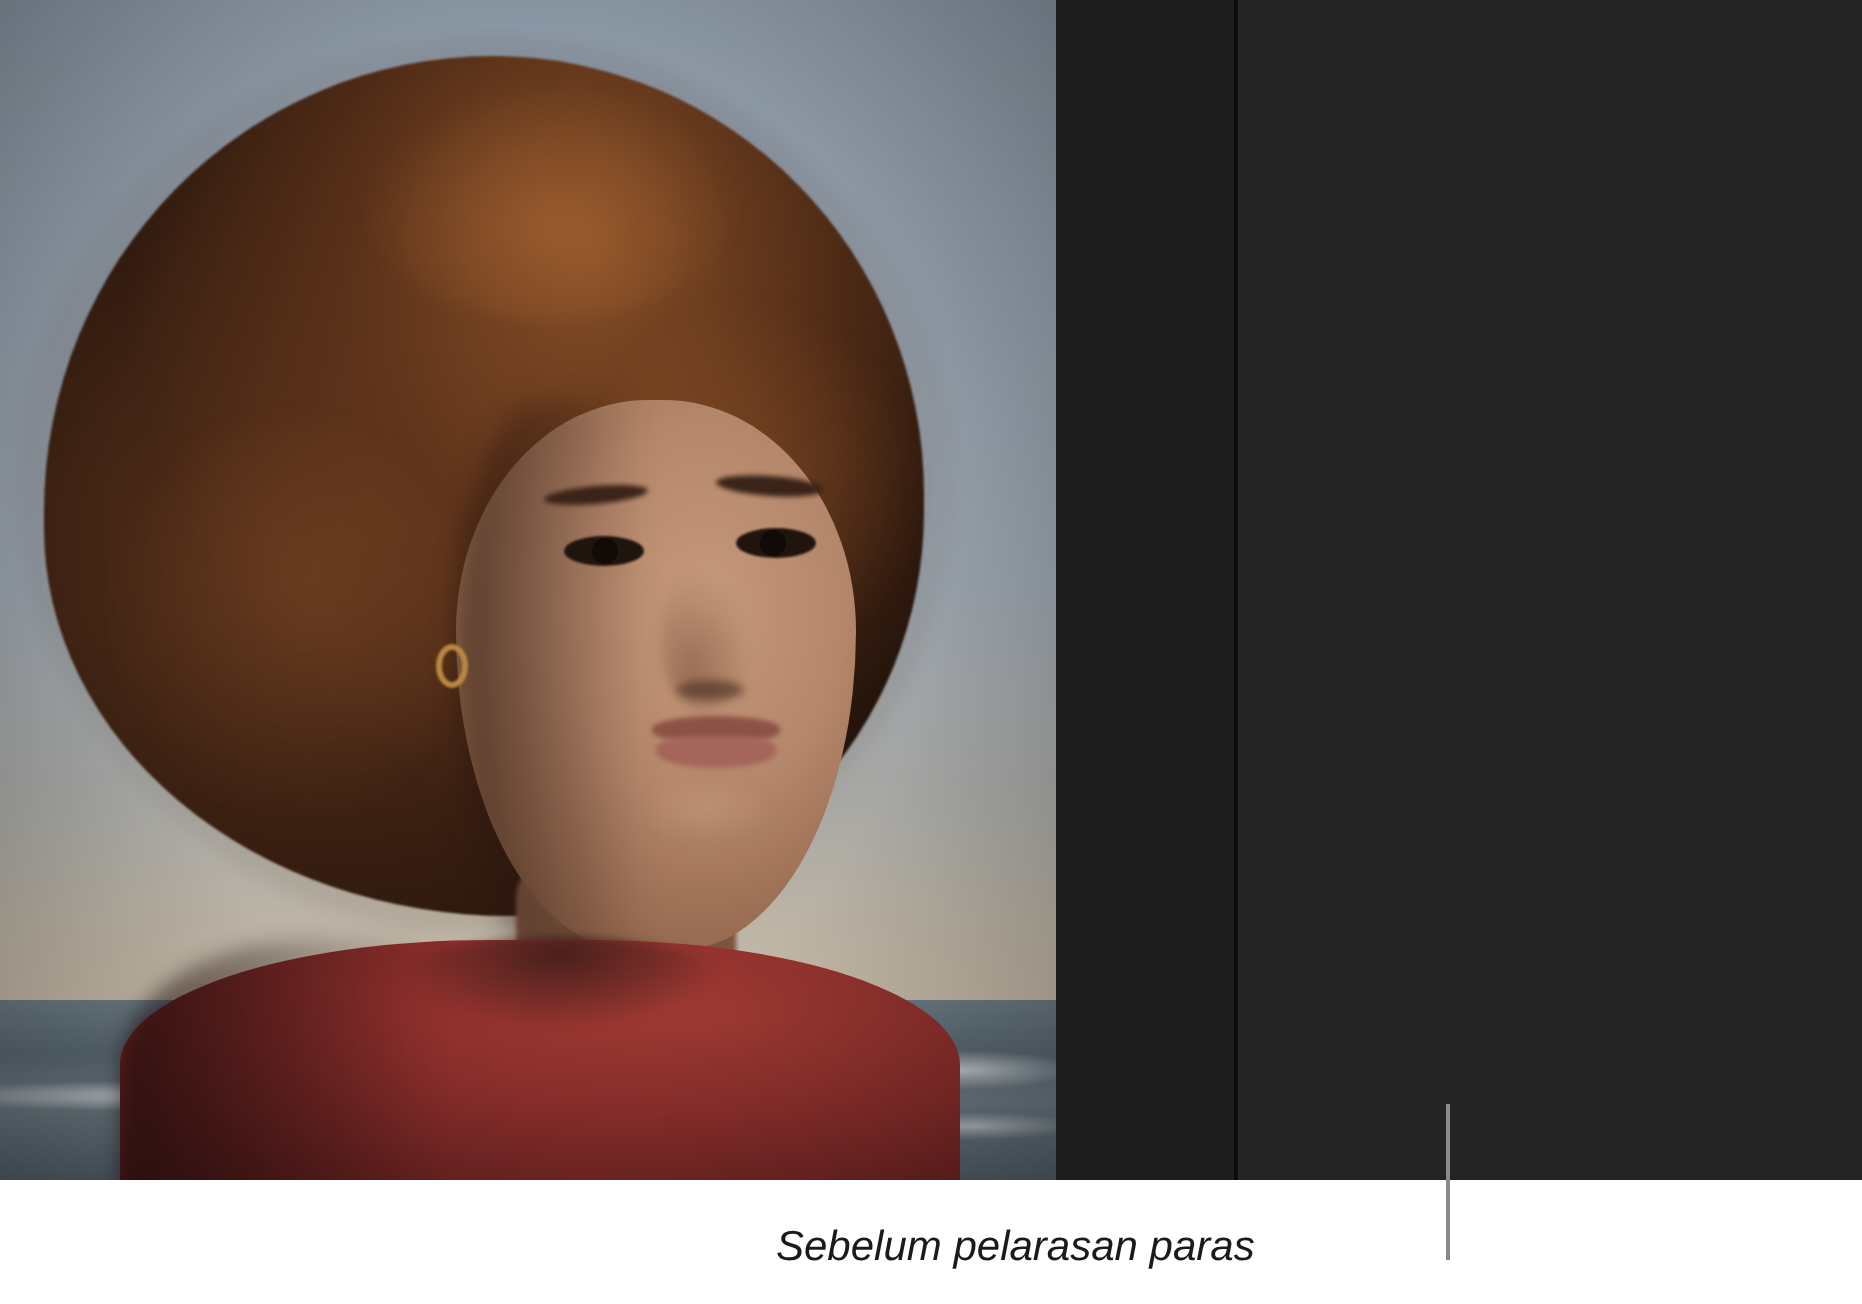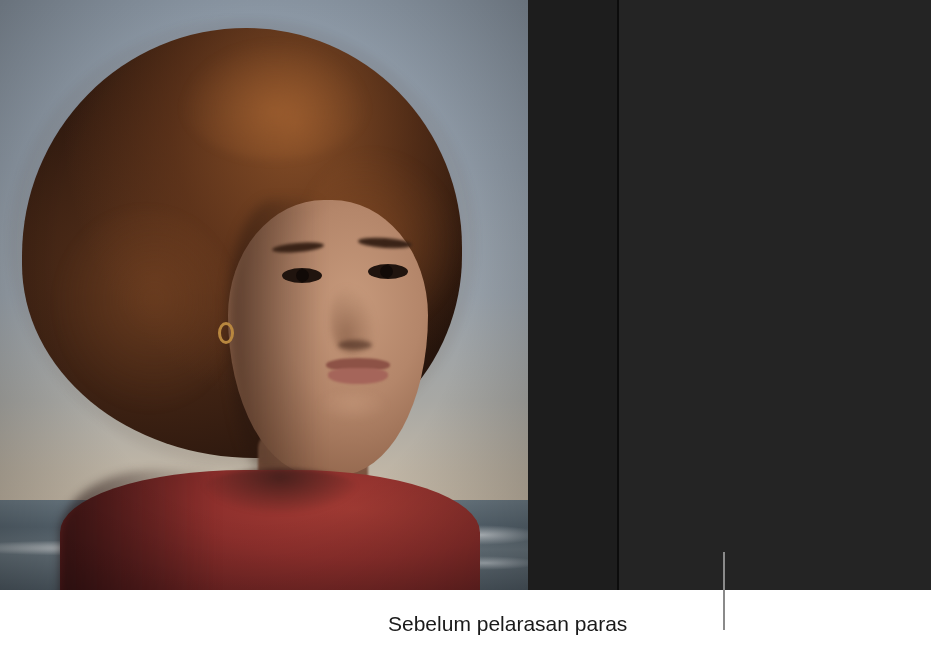--- a/index.html
+++ b/index.html
@@ -2,21 +2,21 @@
 <html><head>
 <meta charset="utf-8">
 <style>
   * { box-sizing: border-box; margin: 0; padding: 0; }
   html, body {
     width: 931px; height: 652px;
     background: #ffffff;
     font-family: "Liberation Sans", sans-serif;
     overflow: hidden;
   }
-  #root { position: relative; width: 931px; height: 652px; background:#ffffff; }
+  #root { position: relative; width: 931px; height: 652px; background:#ffffff;font-style:italic; }
 
   
   .app-window {
     position: absolute; left: 0; top: 0; width: 931px; height: 590px;
     background: #1e1e1e;
   }
 
   
   .photo-area {
     position: absolute; left: 0; top: 0; width: 528px; height: 590px;

